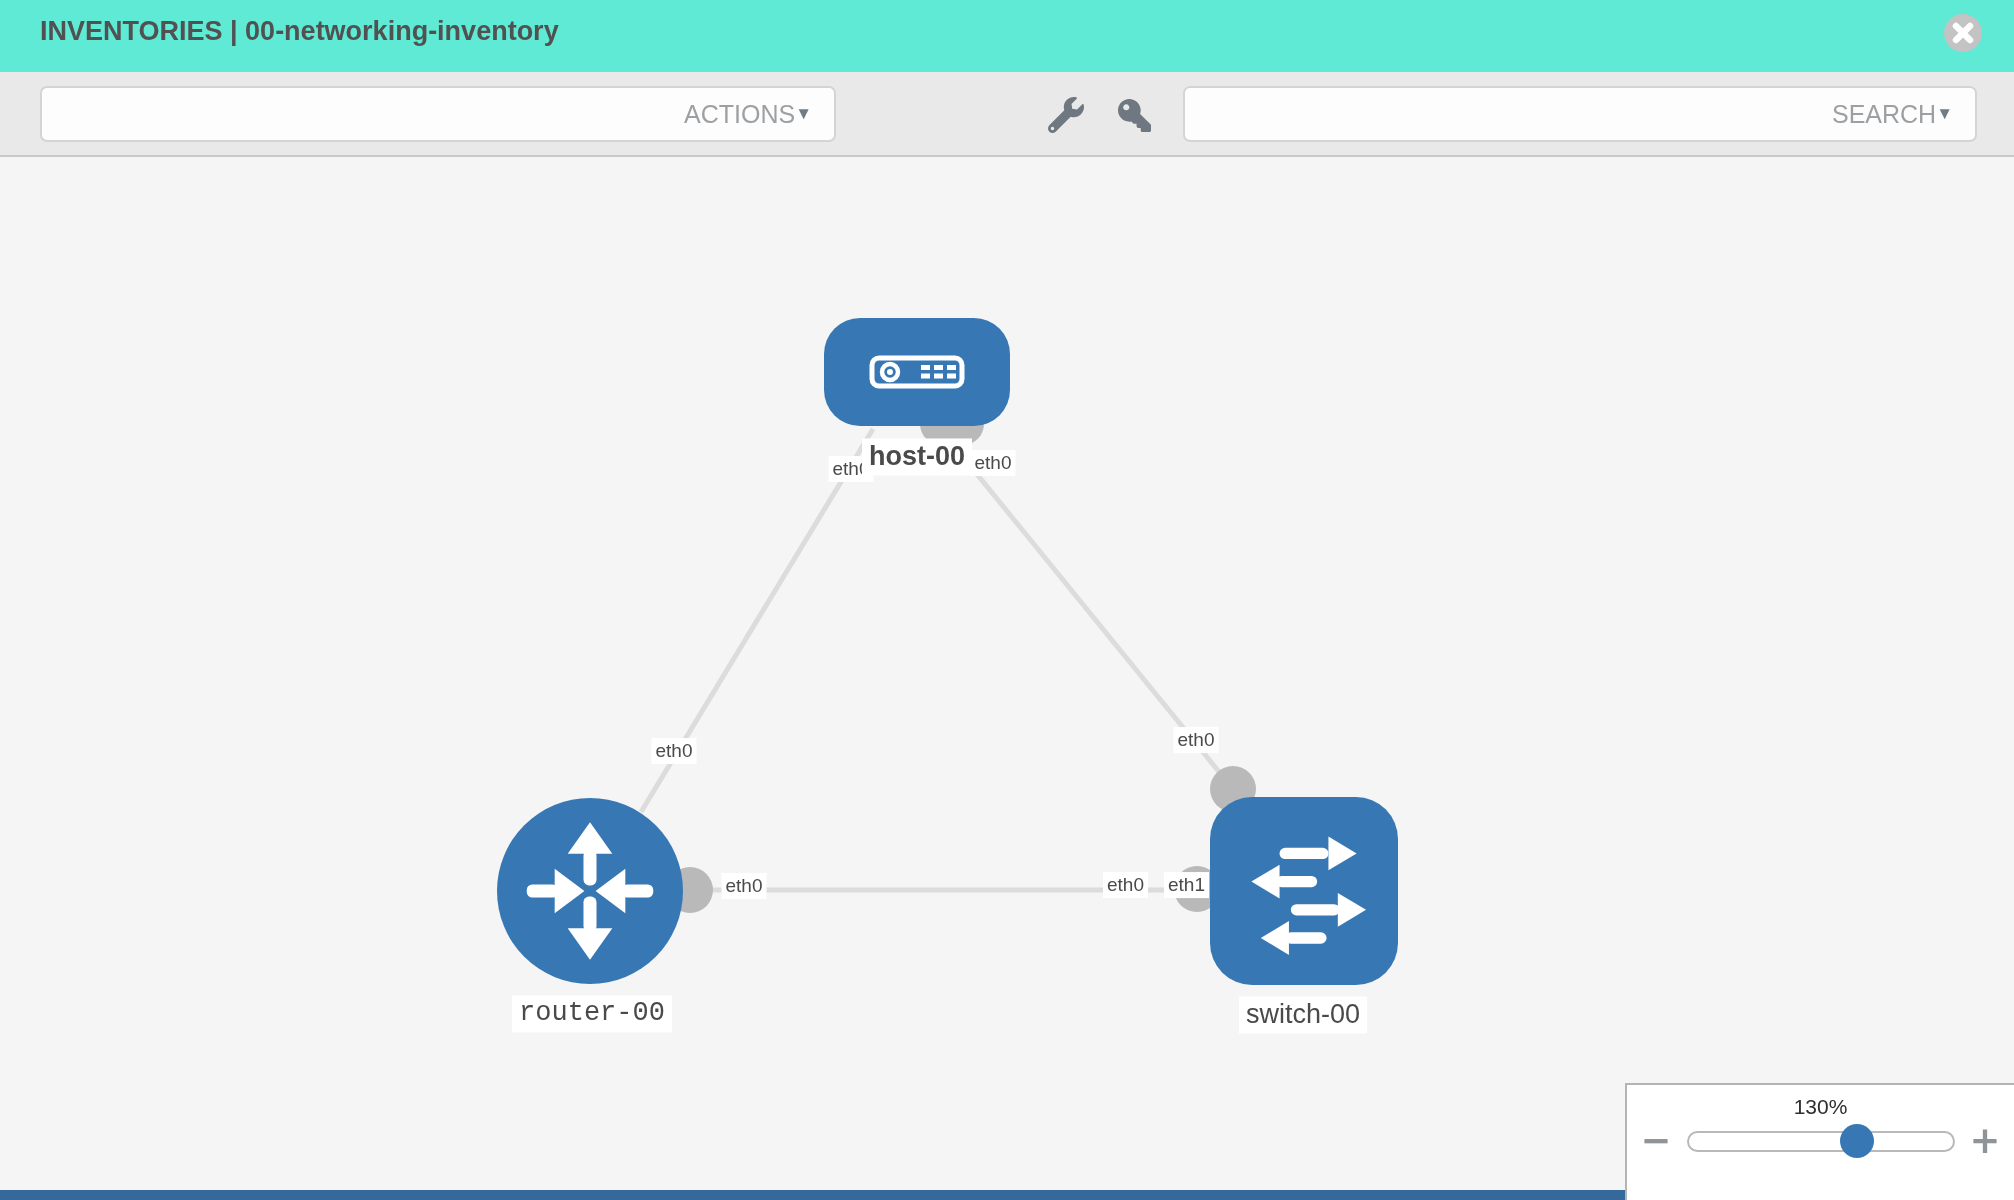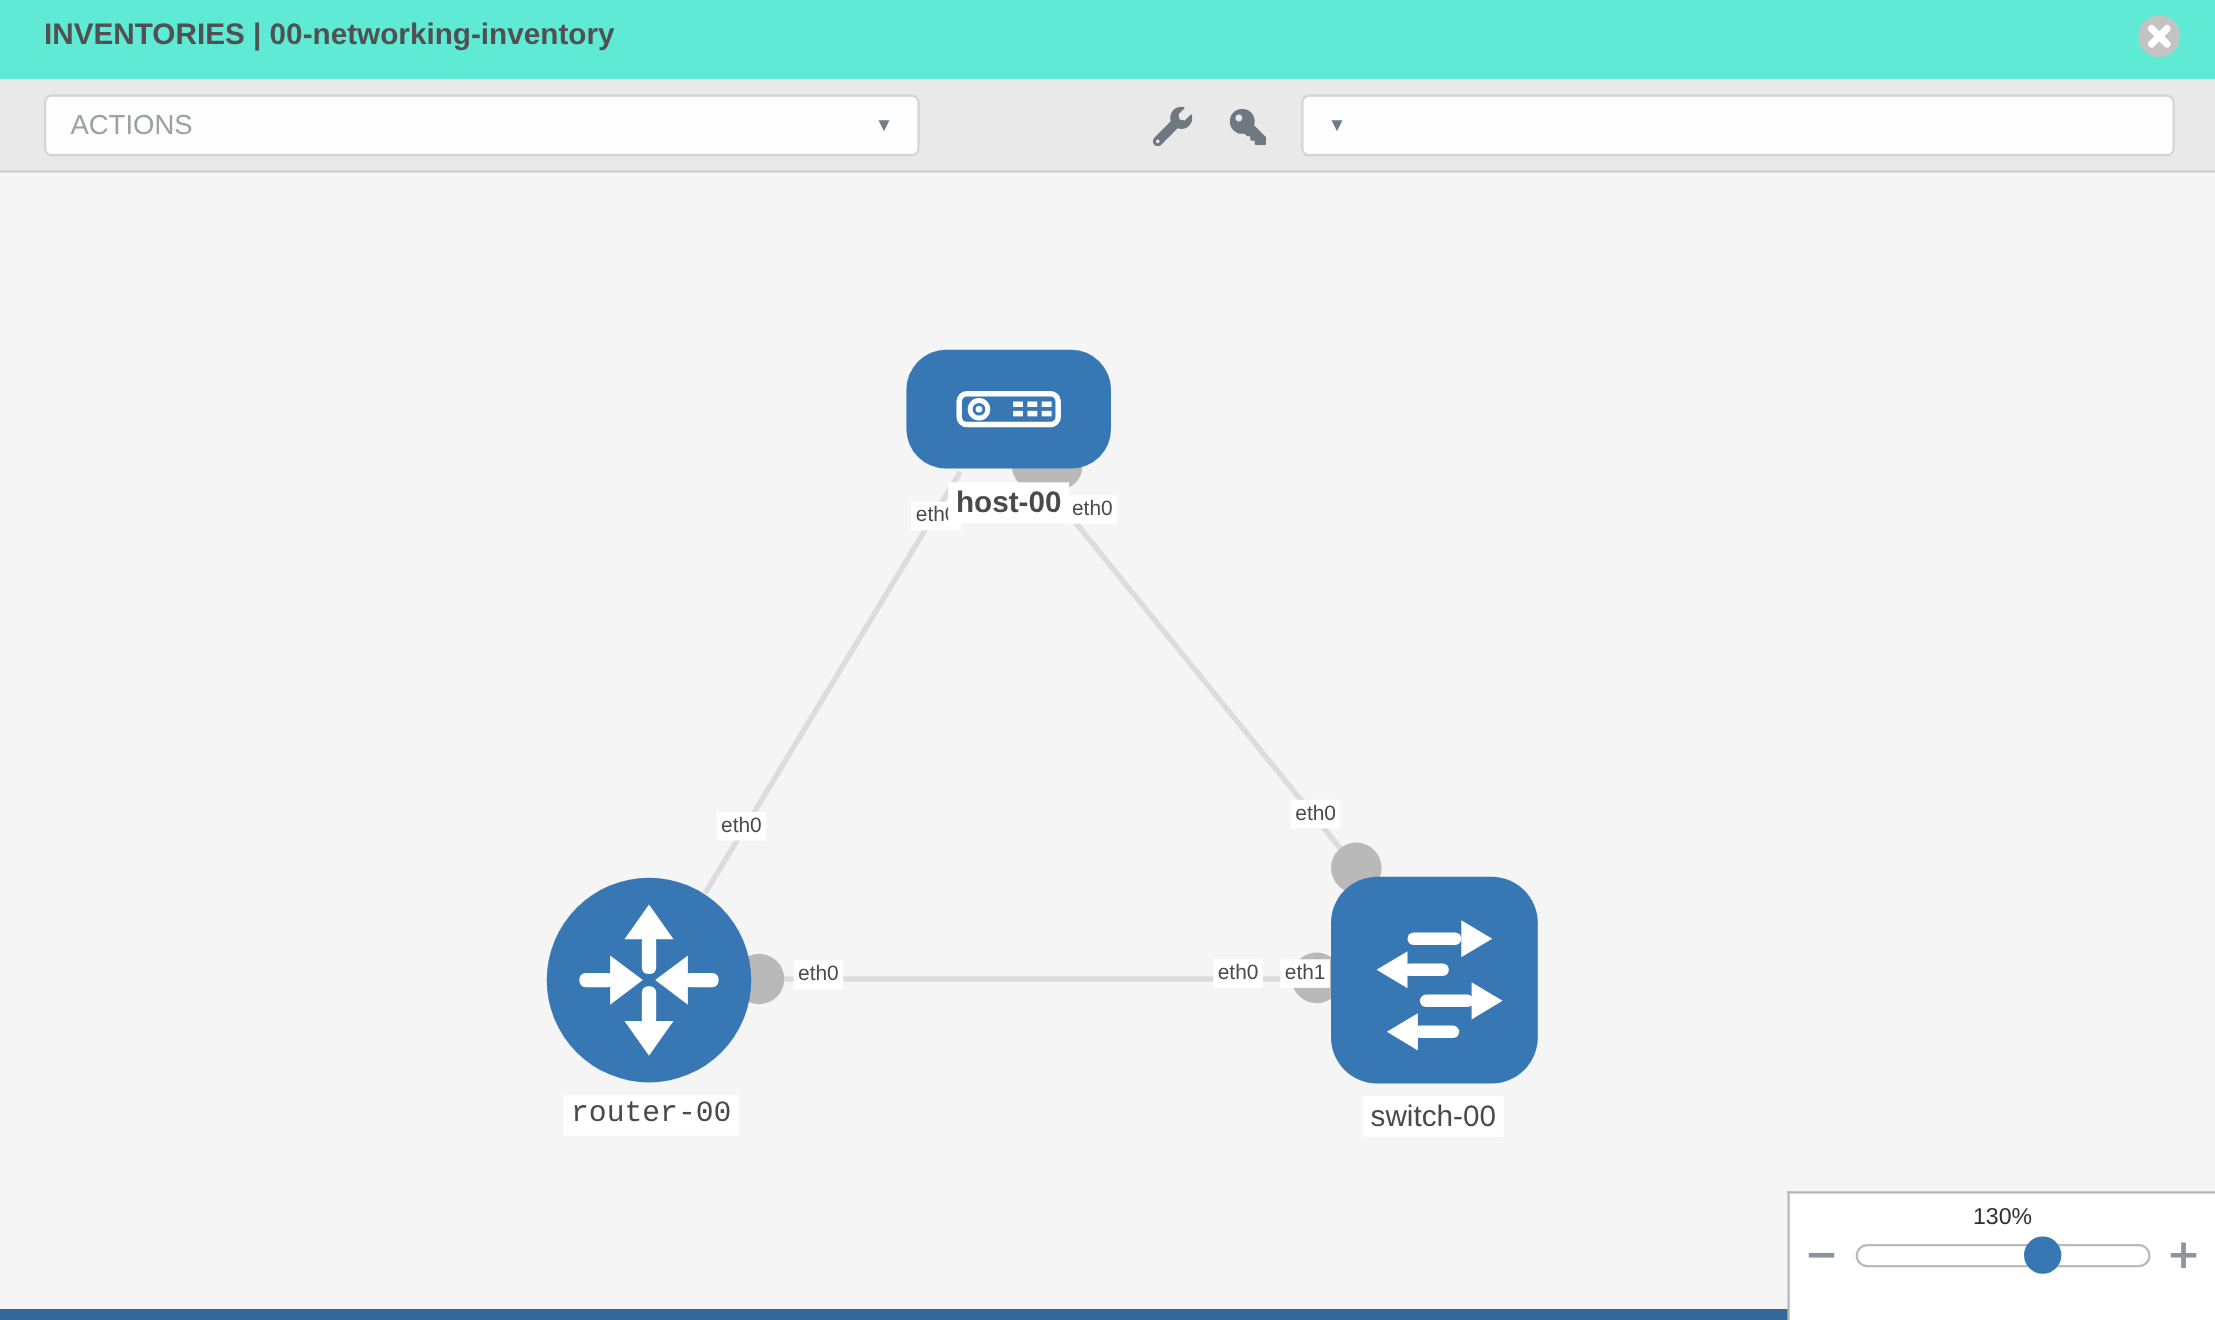--- a/index.html
+++ b/index.html
@@ -23,21 +23,21 @@
   
   .toolbar {
     position:absolute; left:0; top:72px; width:2014px; height:85px;
     background: var(--toolbar-bg, #e9e9e9);
     border-bottom: 2px solid #c9c9c9;
   }
   .select {
     position:absolute; top:14px; height:56px;
     background:#fdfdfd; border:2px solid var(--control-border, #d4d4d4);
     border-radius:7px; display:flex; align-items:center;
-    padding:0 22px; cursor:pointer;
+    padding:0 22px; cursor:pointer;text-align:right;
   }
   .select-actions { left:40px;  width:796px; }
   .select-search  { left:1183px; width:794px; }
   .select-text { flex:1; font-size:25px; color: var(--muted-text, #9da0a3); }
   .caret { font-size:17px; color:#6f7b85; }
   .icon-btn {
     position:absolute; top:20px; width:46px; height:46px;
     background:transparent; border:none; padding:0; cursor:pointer;
     display:flex; align-items:center; justify-content:center;
   }
@@ -120,20 +120,21 @@
       <path class="tool-glyph" d="M507.73 109.1c-2.24-9.03-13.54-12.09-20.12-5.51l-74.36 74.36-67.88-11.31-11.31-67.88 74.36-74.36c6.62-6.62 3.43-17.9-5.66-20.16-47.38-11.74-99.55.91-136.58 37.93-39.64 39.64-50.55 97.1-34.05 147.2L18.74 402.76c-24.99 24.99-24.99 65.51 0 90.5 24.99 24.99 65.51 24.99 90.5 0l213.21-213.21c50.12 16.71 107.47 5.68 147.37-34.22 37.07-37.07 49.7-89.32 37.91-136.73zM64 472c-13.25 0-24-10.75-24-24 0-13.26 10.75-24 24-24s24 10.74 24 24c0 13.25-10.75 24-24 24z"></path>
     </svg>
   </button>
   <button class="icon-btn icon-btn-key">
     <svg class="key-flip" width="33" height="33" viewBox="0 0 512 512">
       <path class="tool-glyph" d="M512 176.001C512 273.203 433.202 352 336 352c-11.22 0-22.19-1.062-32.827-3.069l-24.012 27.014A23.999 23.999 0 0 1 261.223 384H224v40c0 13.255-10.745 24-24 24h-40v40c0 13.255-10.745 24-24 24H24c-13.255 0-24-10.745-24-24v-78.059c0-6.365 2.529-12.47 7.029-16.971l161.802-161.802C163.108 213.814 160 195.271 160 176 160 78.798 238.797.001 335.999 0 433.488-.001 512 78.511 512 176.001zM336 128c0 26.51 21.49 48 48 48s48-21.49 48-48-21.49-48-48-48-48 21.49-48 48z"></path>
     </svg>
   </button>
 
   <div class="select select-search">
+    <span class="select-text">SEARCH</span>
     <span class="caret">▼</span>
   </div>
 </div>
 
 <div class="canvas">
 
   <svg class="links-layer" width="2014" height="1043">
     <line class="link-line" x1="873" y1="272" x2="641" y2="655"></line>
     <line class="link-line" x1="950" y1="284" x2="1233" y2="632"></line>
     <line class="link-line" x1="690" y1="733" x2="1197" y2="733"></line>

